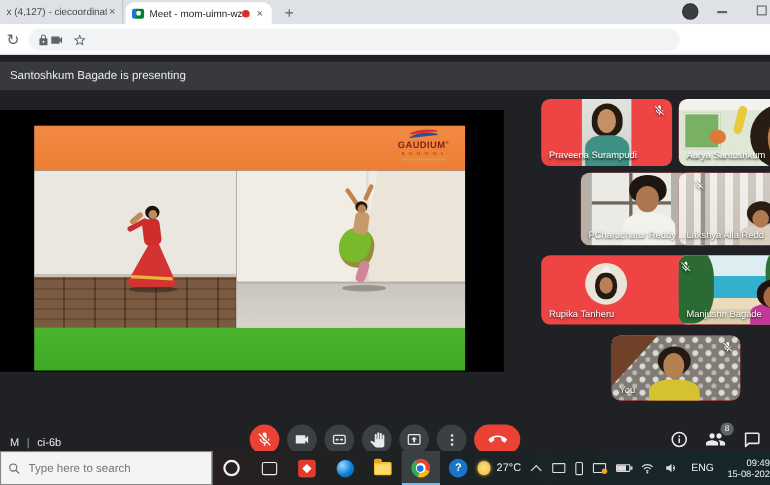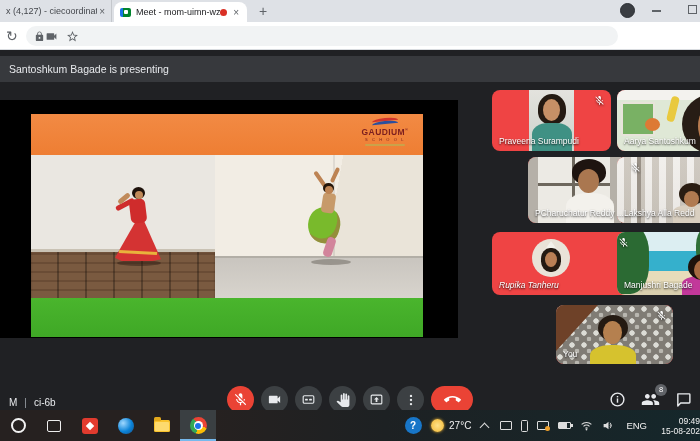--- a/index.html
+++ b/index.html
@@ -84,21 +84,21 @@
 
   
   .tile { position:absolute; border-radius:8px; overflow:hidden; background:#ef4444; }
   .tname { position:absolute; left:7px; bottom:5px; font-size:8.5px; color:#fff;
     text-shadow:0 1px 2px rgba(0,0,0,.9); white-space:nowrap; z-index:5; }
   .tmic { position:absolute; top:5px; right:6px; z-index:5; filter:drop-shadow(0 1px 1px rgba(0,0,0,.7)); }
   .t1 { left:492px; top:40px; width:119px; height:61px; }
   .t2 { left:617px; top:40px; width:119px; height:61px; }
   .t3 { left:492px; top:107px; width:119px; height:66px;margin-left:36px; }
   .t4 { left:617px; top:107px; width:119px; height:66px; }
-  .t5 { left:492px; top:182px; width:143px; height:63px;font-style:italic; }
+  .t5 { left:492px; top:182px; width:143px; height:63px; }
   .t6 { left:617px; top:182px; width:119px; height:63px; }
   .t7 { left:556px; top:255px; width:117px; height:59px; }
 
   
   .p1-photo { position:absolute; left:37px; top:0; width:45px; height:100%; background:linear-gradient(#e3e2dd,#cdd3cc); }
   .p1-hair { position:absolute; left:46px; top:4px; width:28px; height:30px; border-radius:50% 50% 40% 40%; background:#241a12; }
   .p1-face { position:absolute; left:51px; top:9px; width:17px; height:22px; border-radius:50%; background:#c69066; }
   .p1-top  { position:absolute; left:40px; top:33px; width:40px; height:28px; border-radius:40% 40% 0 0; background:#3f9184; }
   .p2-wall { position:absolute; inset:0; background:linear-gradient(#f3f2ee 0 16%,#dfe8d6 16% 100%); }
   .p2-board { position:absolute; left:4px; top:12px; width:34px; height:34px; background:#79b164; border:2px solid #e8e4da; }
@@ -410,20 +410,27 @@
     </div>
     <div class="ric">
       <svg width="17" height="17" viewBox="0 0 24 24">
           <path d="M4 4h16c.55 0 1 .45 1 1v11c0 .55-.45 1-1 1H8l-4 4z" fill="none" stroke="#e8eaed" stroke-width="2" stroke-linejoin="round"></path>
         </svg>
     </div>
   </div>
 </div>
 
 <div class="abs taskbar">
+  <div class="tsearch">
+    <svg width="12" height="12" viewBox="0 0 24 24" style="margin:0 7px 0 6px">
+        <circle cx="10" cy="10" r="6.5" fill="none" stroke="#666" stroke-width="2"></circle>
+        <line x1="15" y1="15" x2="21" y2="21" stroke="#666" stroke-width="2"></line>
+      </svg>
+    <input type="text" placeholder="Type here to search" style="">
+  </div>
   <div class="tb-slot">
       <span class="cortana"></span>
     </div>
   <div class="tb-slot">
       <span class="taskview"></span>
     </div>
   <div class="tb-slot">
       <span class="redapp">
         <i></i>
       </span>

